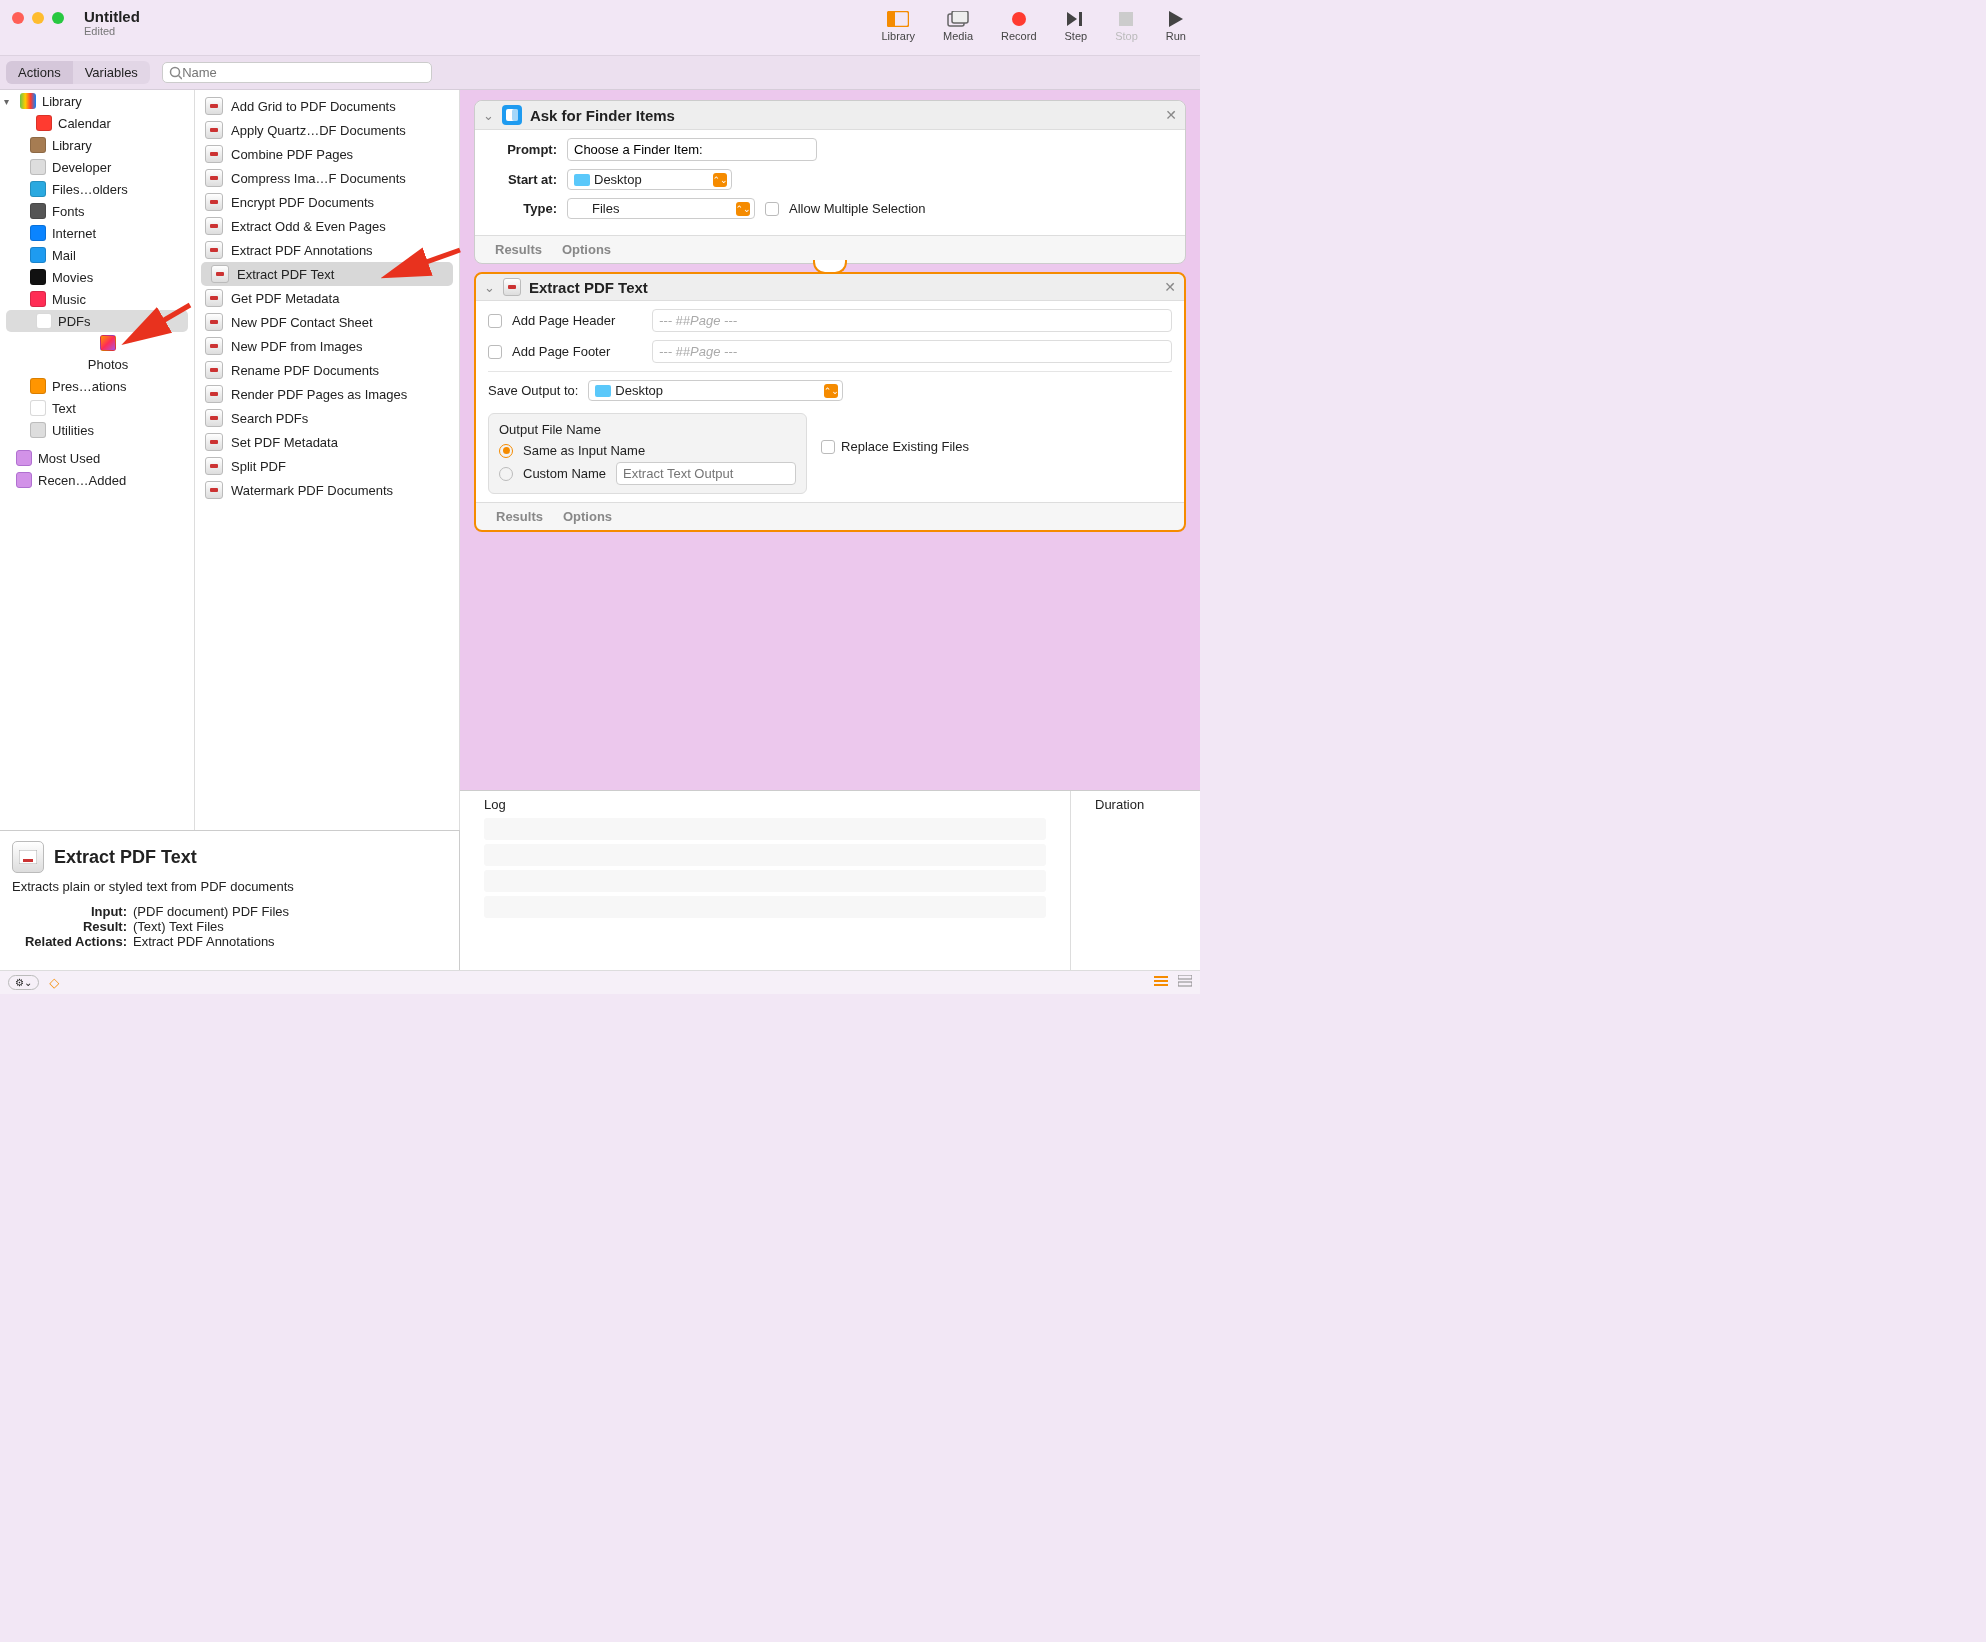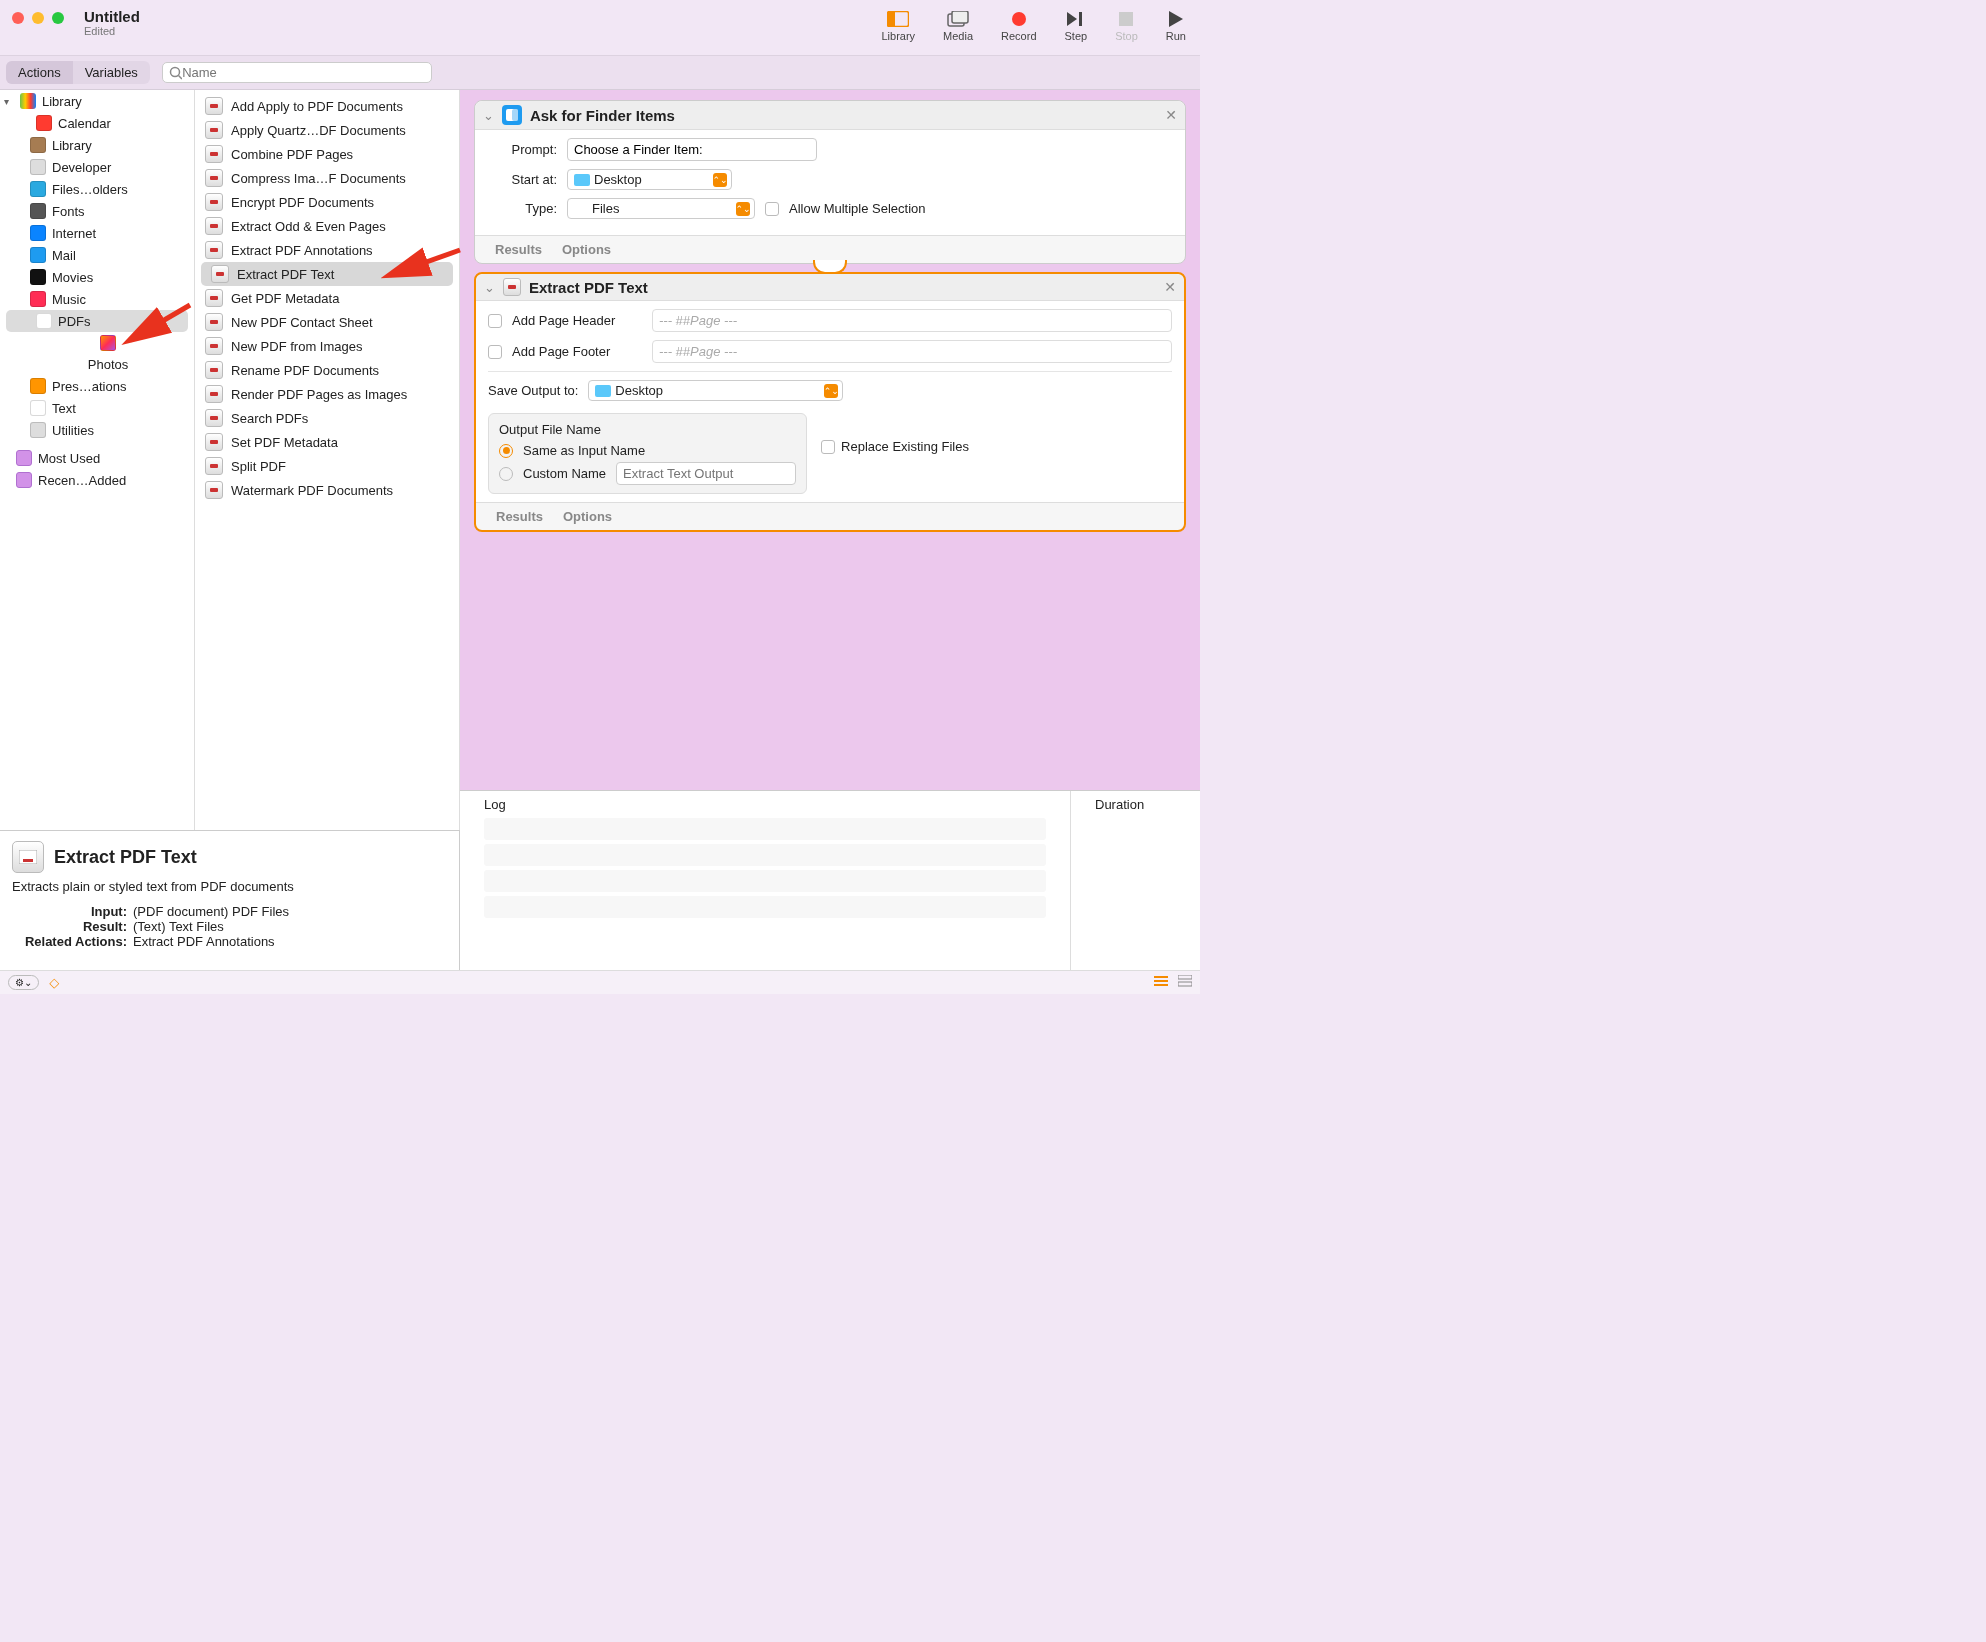--- a/index.html
+++ b/index.html
@@ -35,21 +35,21 @@
 .aicon { width:18px; height:18px; background:linear-gradient(#fff,#ddd); border:1px solid #bbb; border-radius:3px; display:flex; align-items:center; justify-content:center; }
 .aicon .dot { width:8px; height:4px; background:#c33; border-radius:1px; }
 .flow-area { flex:1; padding:10px 14px; overflow:auto; position:relative; }
 .card { background:#f6f6f6; border:1px solid #ccc; border-radius:8px; margin-bottom:2px; position:relative; }
 .card.sel { border:2px solid #f58b00; }
 .card-hdr { display:flex; align-items:center; gap:8px; padding:4px 8px; background:#eee; border-radius:8px 8px 0 0; border-bottom:1px solid #ddd; }
 .card-hdr .xb { margin-left:auto; color:#888; cursor:pointer; font-size:14px; }
 .card-hdr .tt { font-weight:700; font-size:15px; }
 .card-body { padding:8px 12px; background:#fff; }
 .frow { display:flex; align-items:center; gap:10px; margin-bottom:8px; }
-.flabel { width:70px; text-align:right; font-size:13px; }
+.flabel { width:70px; text-align:right; font-size:13px;font-weight:bold; }
 .finput { flex:1; max-width:250px; border:1px solid #ccc; border-radius:4px; padding:3px 6px; background:#fff; font-size:13px; }
 .popup { display:flex; align-items:center; gap:4px; border:1px solid #ccc; border-radius:4px; padding:2px 4px 2px 6px; background:#fff; font-size:13px; }
 .popup .car { background:#f58b00; color:#fff; border-radius:3px; width:14px; height:14px; font-size:9px; display:flex; align-items:center; justify-content:center; }
 .folder-ic { width:16px; height:12px; background:#5ac8fa; border-radius:2px; display:inline-block; }
 .cbx { width:14px; height:14px; border:1px solid #bbb; border-radius:3px; background:#fff; }
 .card-ftr { display:flex; gap:20px; padding:6px 20px; border-top:1px solid #ddd; color:#888; font-weight:600; font-size:13px; }
 .connector { height:6px; display:flex; justify-content:center; }
 .connector::before { content:''; width:30px; height:12px; border:2px solid #f58b00; border-top:none; border-radius:0 0 12px 12px; background:#fff; position:relative; top:-6px; }
 .radio { width:14px; height:14px; border:1px solid #bbb; border-radius:50%; display:inline-flex; align-items:center; justify-content:center; }
 .radio.on { border-color:#f58b00; }
@@ -231,21 +231,21 @@
         </div>
       </div>
   </div>
 
   <div class="col2">
     <div id="action-items" style="padding-top:4px;">
         <div class="action-item">
           <span class="aicon">
             <span class="dot"></span>
           </span>
-          <span>Add Apply to PDF Documents</span>
+          <span>Add Grid to PDF Documents</span>
         </div>
         <div class="action-item">
           <span class="aicon">
             <span class="dot"></span>
           </span>
           <span>Apply Quartz…DF Documents</span>
         </div>
         <div class="action-item">
           <span class="aicon">
             <span class="dot"></span>

